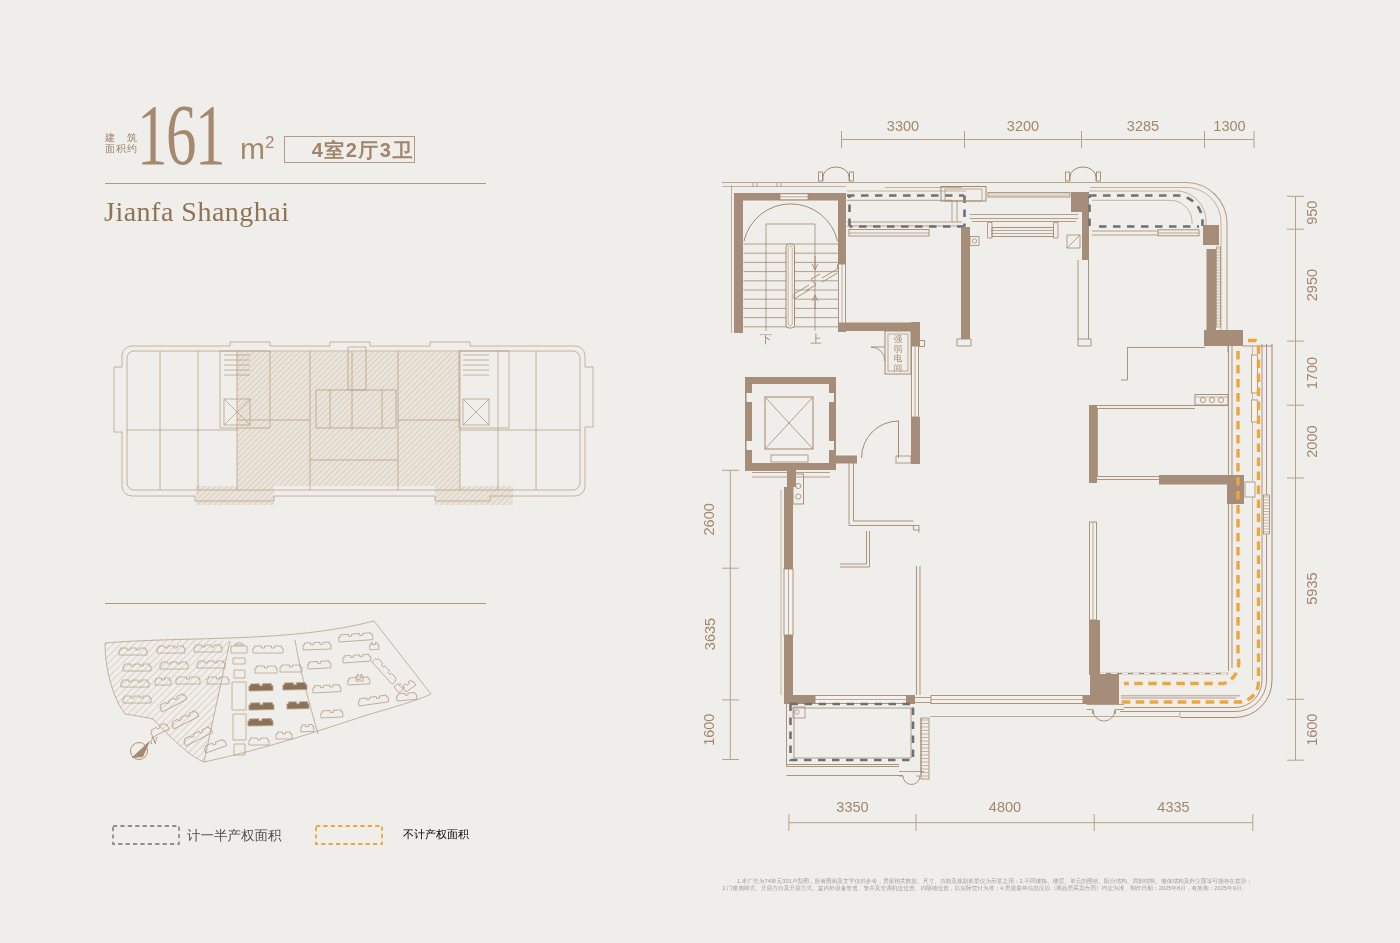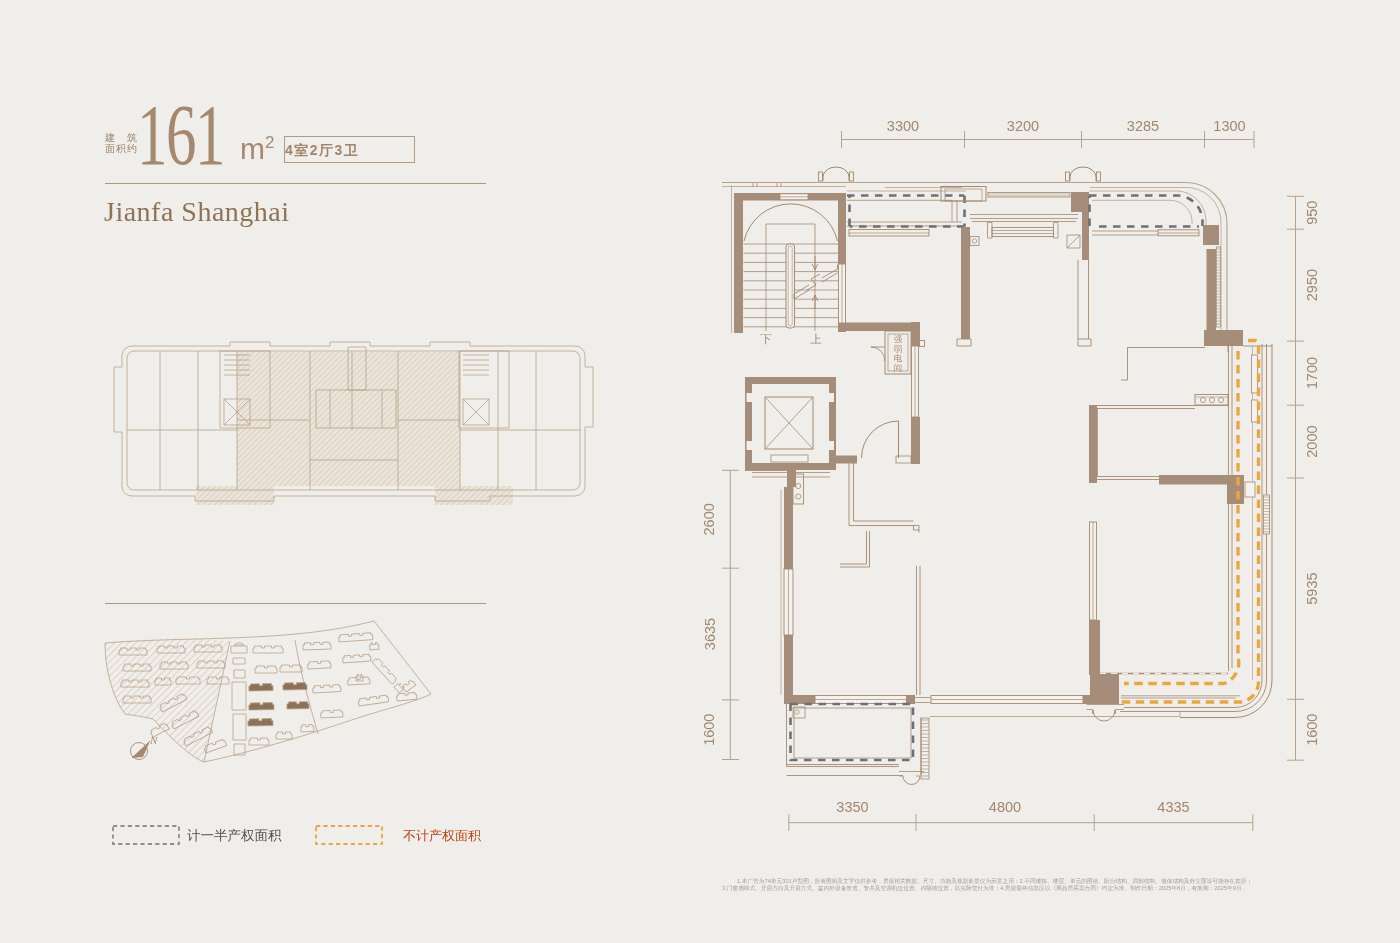--- a/index.html
+++ b/index.html
@@ -8,39 +8,39 @@
 </style>
 </head>
 <body>
 
 <div class="abs" style="left:105px;top:133px;width:40px;font-size:10px;line-height:10.5px;color:#9b8268;letter-spacing:1px">建　筑<br>面积约</div>
 
 <div class="abs" style="left:137px;top:84px;font-family:'Liberation Serif',serif;font-size:87px;color:#a5896f;transform:scaleX(0.70);transform-origin:0 0;letter-spacing:-2px">161</div>
 
 <div class="abs" style="left:240px;top:132px;font-size:30px;color:#a5896f">m<span style="font-size:17px;vertical-align:11px">2</span></div>
 
-<div class="abs" style="left:284px;top:136px;width:129px;height:25px;border:1px solid #b49a80;color:#a1846a;font-size:14px;font-weight:bold;letter-spacing:1.5px;text-align:left;line-height:26px">4室2厅3卫</div>
+<div class="abs" style="left:284px;top:136px;width:129px;height:25px;border:1px solid #b49a80;color:#a1846a;font-size:20px;font-weight:bold;letter-spacing:1.5px;text-align:right;line-height:26px">4室2厅3卫</div>
 
 <div class="abs" style="left:105px;top:183px;width:381px;height:0;border-top:1px solid #b1977b"></div>
 
 <div class="abs" style="left:104px;top:196px;font-family:'Liberation Serif',serif;font-size:28px;color:#8f7355;letter-spacing:0.5px">Jianfa Shanghai</div>
 
 <div class="abs" style="left:105px;top:603px;width:381px;height:0;border-top:1px solid #b1977b"></div>
 
 <svg class="abs" style="left:110px;top:823px" width="75" height="26" viewBox="0 0 75 26">
     <rect x="3" y="3" width="66" height="18" fill="none" stroke="#8f8f8f" stroke-width="1.8" stroke-dasharray="4.2 3.2"></rect>
   </svg>
 
 <div class="abs" style="left:187px;top:827px;font-size:13.5px;color:#4f4f4f;letter-spacing:0">计一半产权面积</div>
 
 <svg class="abs" style="left:313px;top:823px" width="75" height="26" viewBox="0 0 75 26">
     <rect x="3" y="3" width="66" height="18" fill="none" stroke="#eba63f" stroke-width="1.8" stroke-dasharray="4.2 3.2"></rect>
   </svg>
 
-<div class="abs" style="left:403px;top:827px;font-size:13px;color:#c2410c;letter-spacing:0">不计产权面积</div>
+<div class="abs" style="left:403px;top:827px;font-size:11px;color:#000000;letter-spacing:0">不计产权面积</div>
 
 <div class="abs" style="left:722px;top:878px;width:1140px;font-size:11.4px;line-height:13px;color:#9c9c9c;transform:scale(0.5);transform-origin:0 0">
     <div style="text-indent:30px">1.本广告为74单元301户型图，所有图则及文字仅供参考，房屋相关数据、尺寸、功能及规划前景仅为示意之用；2.不同楼栋、楼层、单元的图纸、阳台结构、局部结构、墙体结构及外立面等可能存在差异；</div>
     <div>3.门窗扇样式、开启方向及开启方式、室内外设备管道、管井及空调机位位置、内隔墙位置，以实际交付为准；4.房屋最终信息应以《商品房买卖合同》约定为准。制作日期：2025年8月，有效期：2025年9月。</div>
   </div>
 <svg class="abs" style="left:0;top:0" width="1400" height="943" viewBox="0 0 1400 943">
 <defs>
 <pattern id="hatch" width="4" height="4" patternTransform="rotate(45)" patternUnits="userSpaceOnUse">
 <rect width="4" height="4" fill="#eae4da"></rect>
         <line x1="0" y1="0" x2="0" y2="4" stroke="#cbb79f" stroke-width="0.9"></line>

